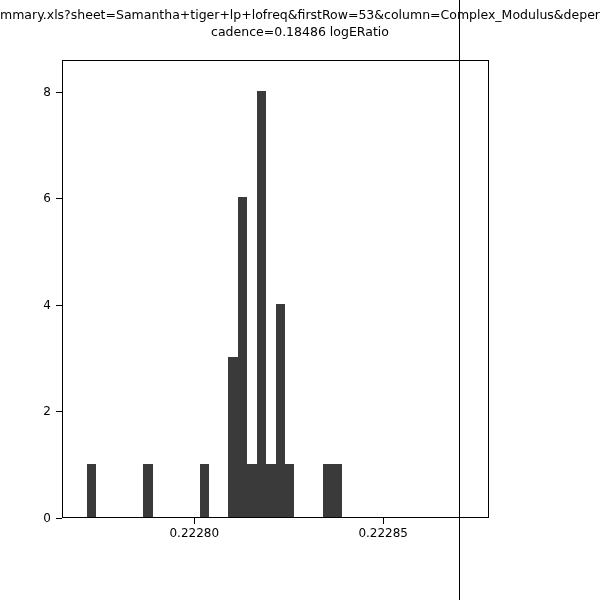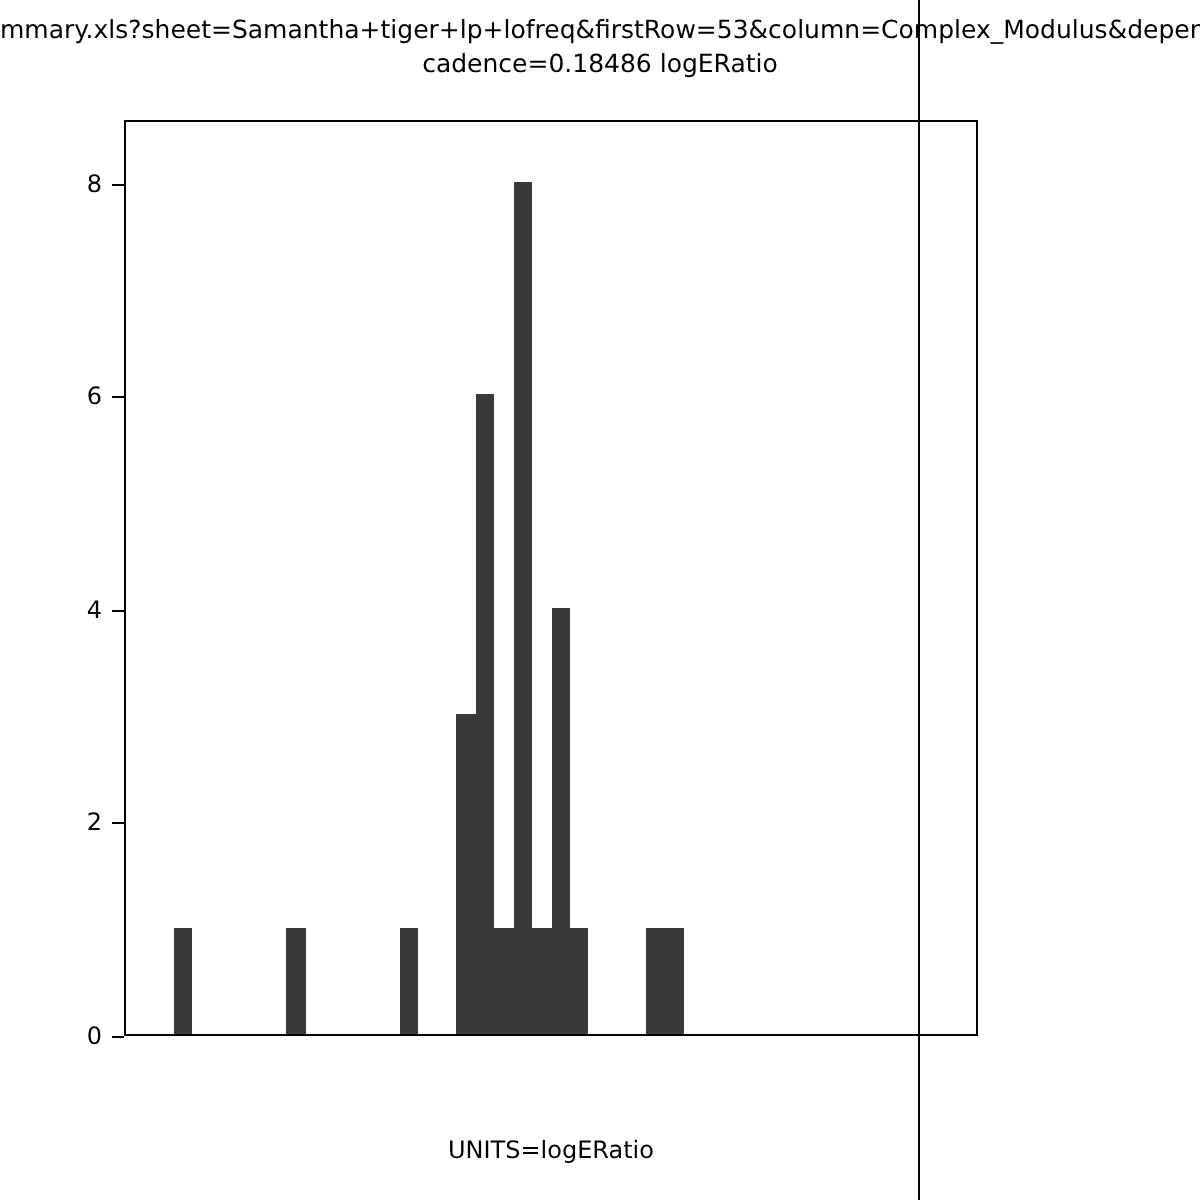--- a/index.html
+++ b/index.html
@@ -153,18 +153,23 @@
       <div class="y-lab" style="top: 458px;">0</div>
       <div class="y-tk" style="top: 351.488px;"></div>
       <div class="y-lab" style="top: 351.488px;">2</div>
       <div class="y-tk" style="top: 244.977px;"></div>
       <div class="y-lab" style="top: 244.977px;">4</div>
       <div class="y-tk" style="top: 138.465px;"></div>
       <div class="y-lab" style="top: 138.465px;">6</div>
       <div class="y-tk" style="top: 31.9535px;"></div>
       <div class="y-lab" style="top: 31.9535px;">8</div>
     </div>
+  <div id="x-axis-layer">
+      <div class="x-tick" style="left: 132.257px;"></div>
+      <div class="x-label" style="left: 132.257px;">0.22280</div>
+      <div class="x-tick" style="left: 321.195px;"></div>
+      <div class="x-label" style="left: 321.195px;">0.22285</div>
+    </div>
 
-  <div id="xlabel">UNITS=logERatio</div>
 
   <div id="reference-line" style="left: 458.77px;"></div>
 
 </div>
 
 </body></html>

